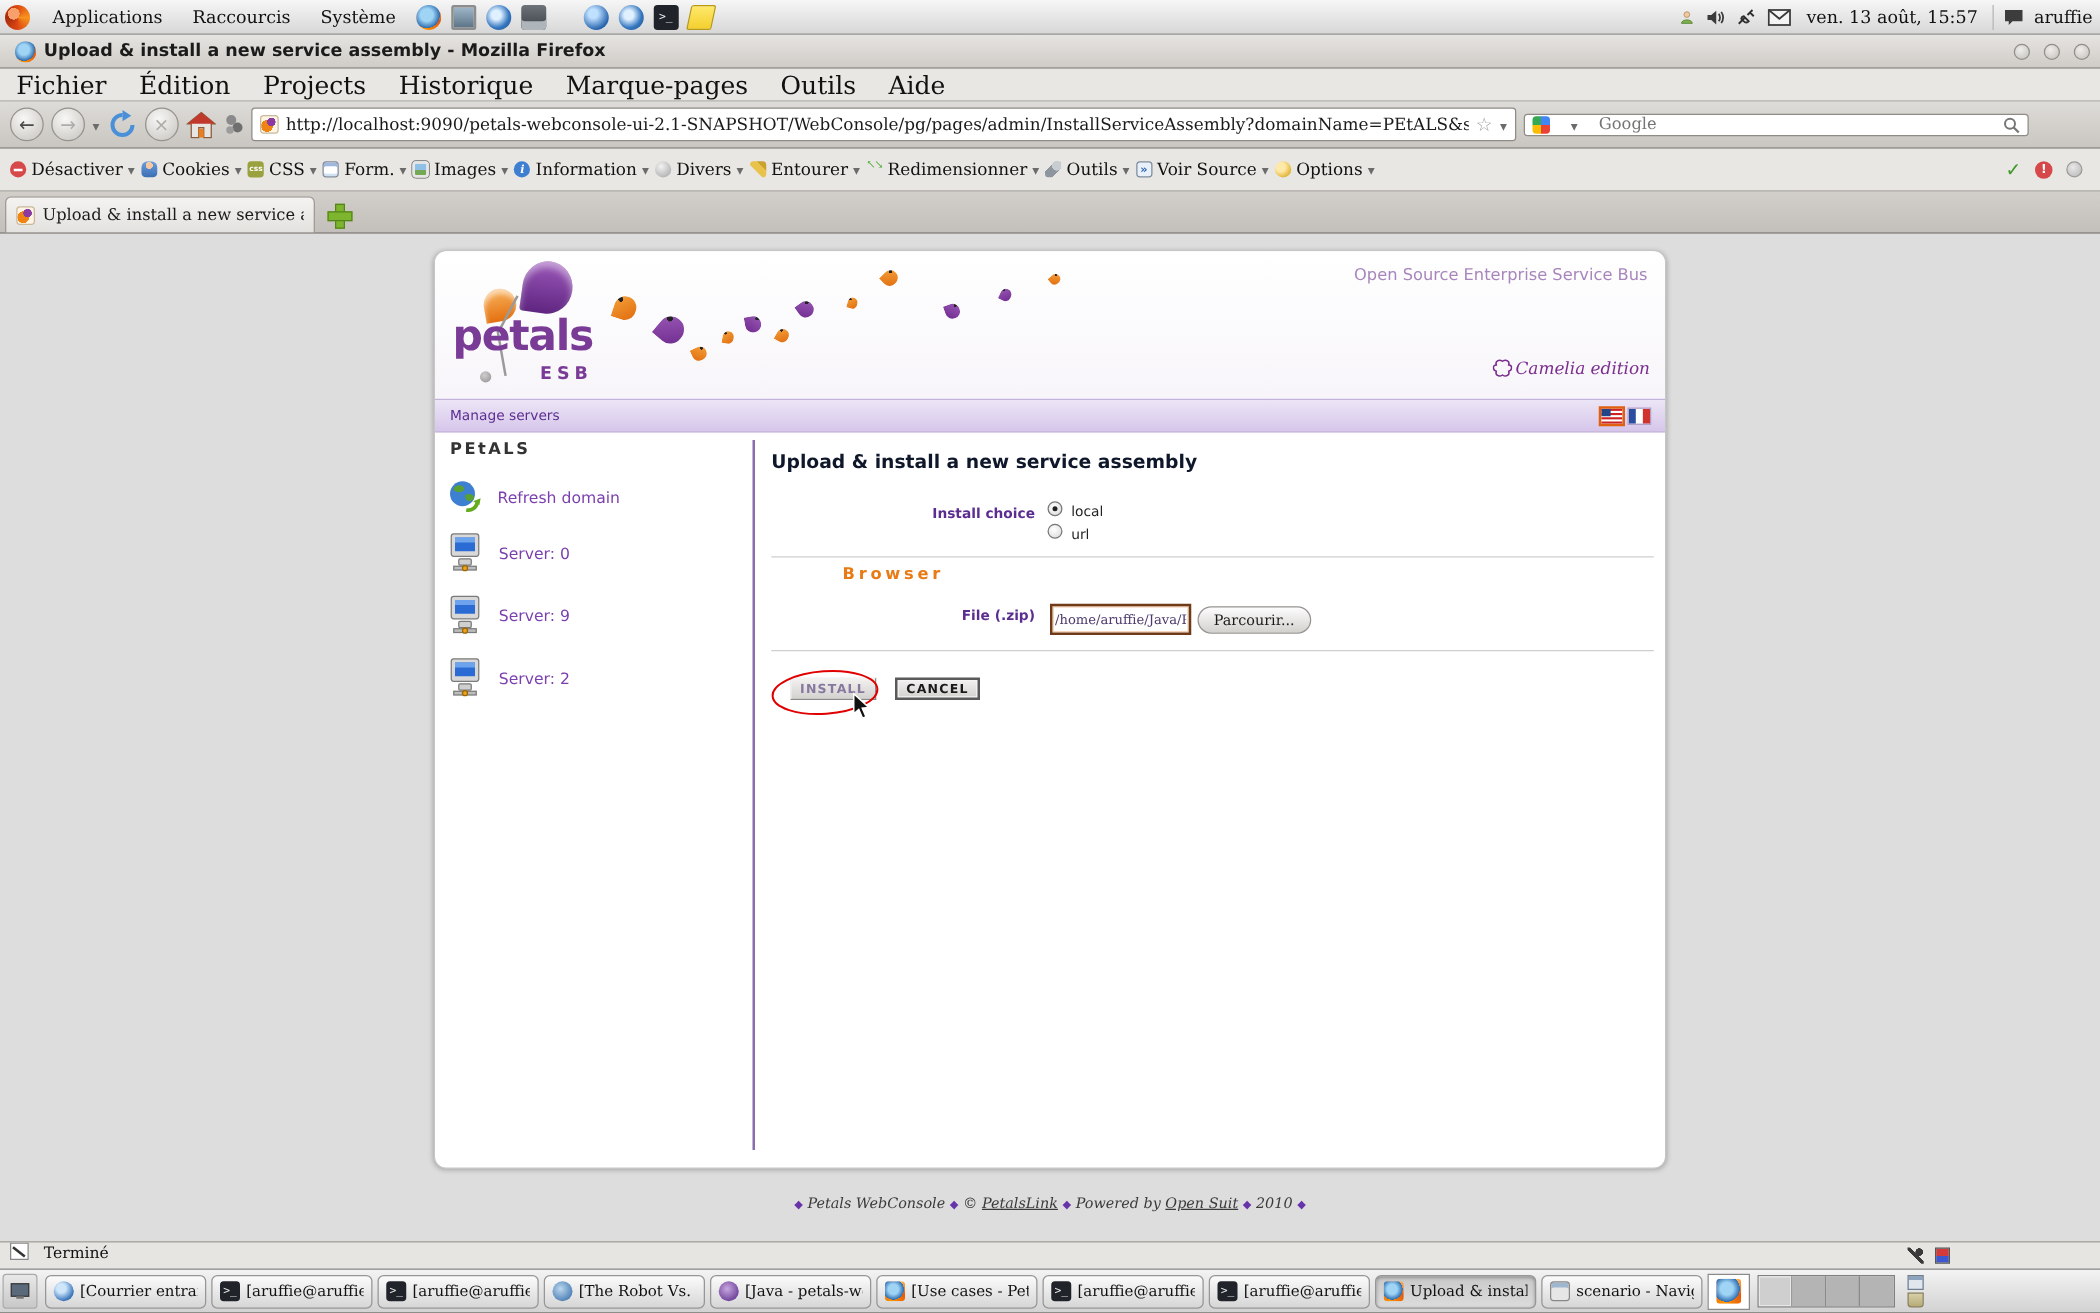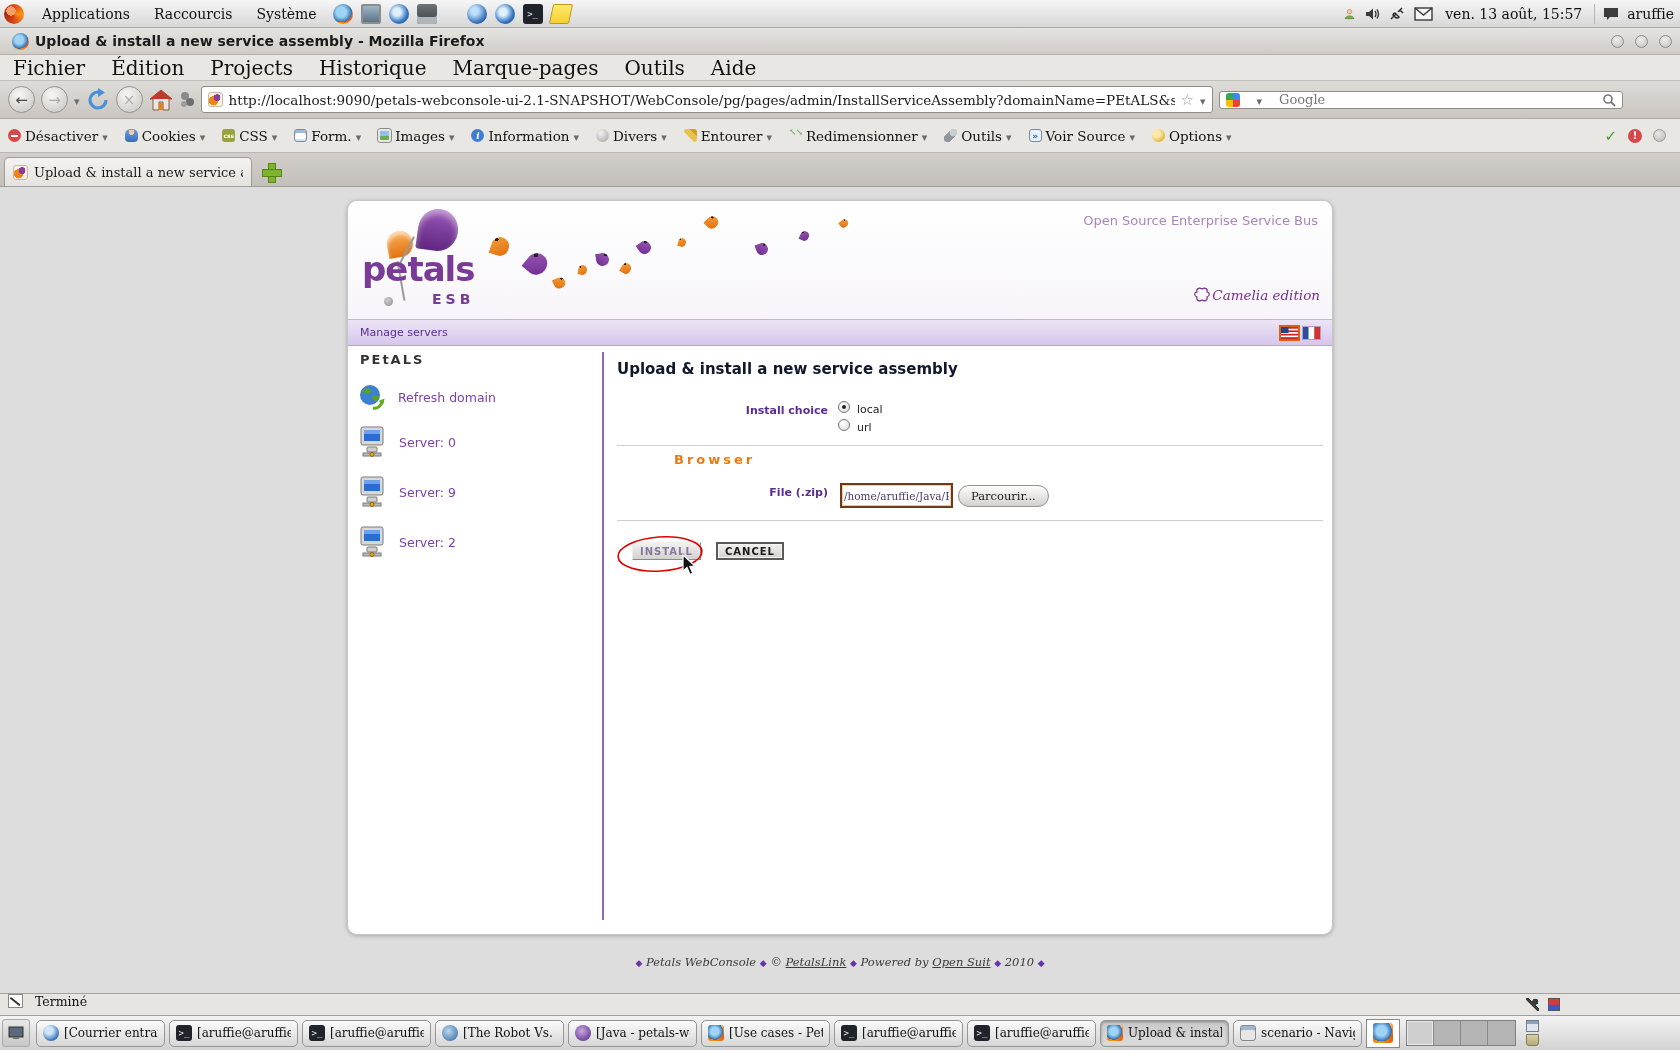--- a/index.html
+++ b/index.html
@@ -56,21 +56,21 @@
   #searchbox { height:18px; width:404px; background:#fff; border:1px solid #8f8c87; border-radius:3px;
     display:flex; align-items:center; padding:0 6px; gap:17px; }
   #searchbox input { border:none; outline:none; flex:1; font-family:"DejaVu Serif",serif;
     font-size:13px; color:#9b9b9b; background:transparent; }
   .glogo { width:14px; height:14px; flex:none; border-radius:3px;
     background:conic-gradient(#4285f4 0 25%, #ea4335 0 50%, #fbbc05 0 75%, #34a853 0); }
   .mag { width:14px; height:14px; flex:none; }
 
   #devbar { position:absolute; left:0; top:119px; width:1680px; height:34px;
     background:#e9e7e3; border-bottom:1px solid #bbb8b3; display:flex; align-items:center;
-    padding:0 8px; gap:17px; font-size:13.5px; color:#111; }
+    padding:0 8px; gap:5px; font-size:13.5px; color:#111; }
   .dev-item { display:flex; align-items:center; gap:4px; }
   .dvi { width:13px; height:13px; border-radius:3px; flex:none; position:relative; }
   .dvi-disable { border-radius:50%; background:#d6484a; }
   .dvi-disable::after { content:""; position:absolute; left:3px; top:5.5px; width:7px; height:2px; background:#fff; }
   .dvi-cookies { background:radial-gradient(circle at 50% 26%, #f4c9a2 0 24%, transparent 25%), linear-gradient(#6d9fdc,#3a6db3); border-radius:40% 40% 30% 30%; }
   .dvi-css { background:#9aa13f; color:#fff; font:bold 6px "DejaVu Sans",sans-serif; display:flex; align-items:center; justify-content:center; }
   .dvi-form { background:#fff; border:1px solid #7d8a9c; box-shadow:inset 0 3px 0 #9db8dc, inset 0 -2px 0 #cfe0f2; }
   .dvi-images { background:linear-gradient(180deg,#8fc0e8 55%, #74a854 55%); border:2px solid #e6e6e6; box-shadow:0 0 0 1px #8a8a8a; }
   .dvi-info { border-radius:50%; background:#3f7fd2; color:#fff; font:italic bold 9px "DejaVu Serif",serif; display:flex; align-items:center; justify-content:center; }
   .dvi-divers { border-radius:50%; background:radial-gradient(circle at 38% 32%, #f2f2f2, #b9b9b9 70%, #8f8f8f); }

